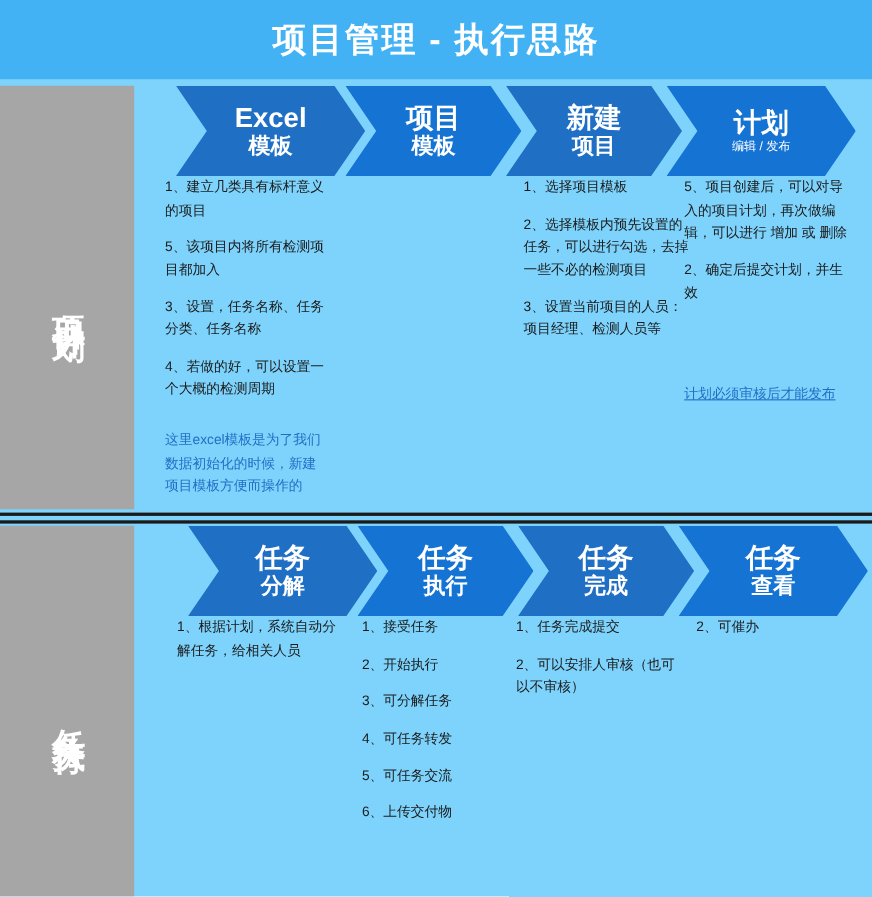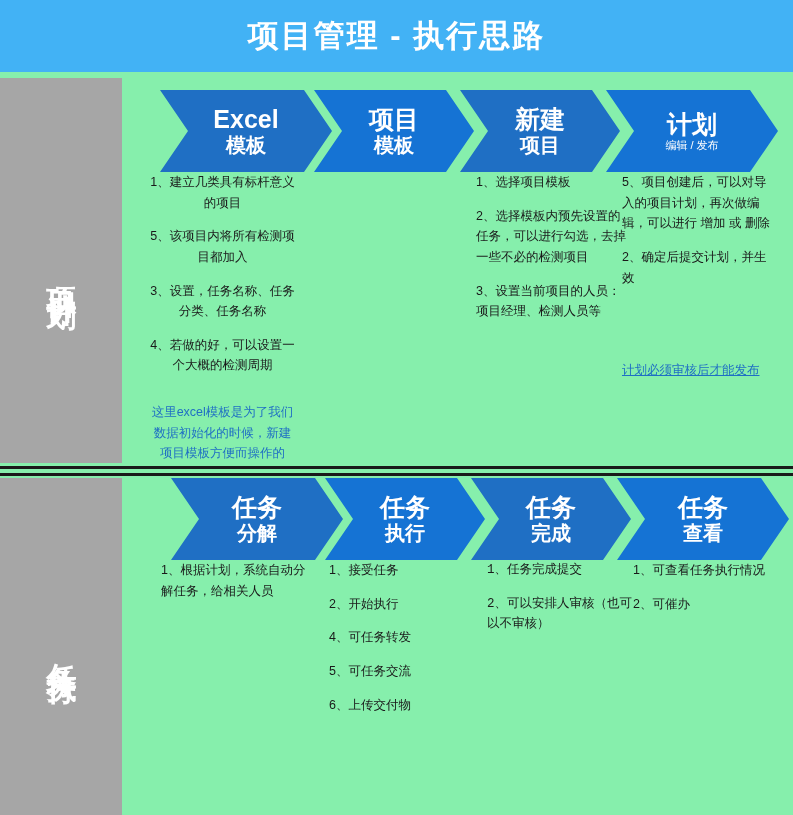--- a/index.html
+++ b/index.html
@@ -11,21 +11,21 @@
     width: 793px;
     height: 815px;
     font-family: "Liberation Sans", sans-serif;
     position: relative;
     overflow: hidden;
   }
   #page {
     position: relative;
     width: 793px;
     height: 815px;
-    background: #86efac;
+    background: #7dd3fc;
   }
 
   
   .title-bar {
     position: absolute;
     left: 0;
     top: 0;
     width: 793px;
     height: 72px;
     background: #42b2f5;
@@ -75,21 +75,21 @@
   }
   #sep-top  { top: 466px; height: 3px; }
   #sep-bot  { top: 473px; height: 3px; }
 
   
   .row {
     position: absolute;
     left: 122px;
     width: 671px;
   }
-  #row-plan { top: 78px; margin-top: 12px; }
+  #row-plan { top: 78px; }
   #row-exec { top: 478px; padding-left: 11px; }
 
   
   .arrow-strip {
     position: relative;
     height: 82px;
     margin-left: 38px;
   }
   .arrow {
     position: absolute;
@@ -174,21 +174,21 @@
         <span class="l2">项目</span>
       </div>
       <div class="arrow light" style="left:446px;width:172px;">
         <span class="l1">计划</span>
         <span class="l2 small">编辑 / 发布</span>
       </div>
     </div>
 
     <div class="cols">
 
-      <div class="col" style="left:28px;width:145px;text-align:center;">
+      <div class="col" style="left:28px;width:145px;">
         <p>1、建立几类具有标杆意义的项目</p>
         <p>5、该项目内将所有检测项目都加入</p>
         <p>3、设置，任务名称、任务分类、任务名称</p>
         <p>4、若做的好，可以设置一个大概的检测周期</p>
         <p class="note">这里excel模板是为了我们数据初始化的时候，新建项目模板方便而操作的</p>
       </div>
 
 
       <div class="col" style="left:354px;width:150px;">
         <p>1、选择项目模板</p>
@@ -228,31 +228,31 @@
 
     <div class="cols" style="height:250px;">
 
       <div class="col" style="left:28px;width:145px;">
         <p>1、根据计划，系统自动分解任务，给相关人员</p>
       </div>
 
       <div class="col" style="left:196px;width:145px;">
         <p>1、接受任务</p>
         <p>2、开始执行</p>
+        <p>3、可分解任务</p>
         <p>4、可任务转发</p>
         <p>5、可任务交流</p>
         <p>6、上传交付物</p>
       </div>
 
-      <div class="col" style="left:354px;width:150px;font-family:Liberation Mono, monospace;">
+      <div class="col" style="left:336px;width:150px;">
         <p>1、任务完成提交</p>
         <p>2、可以安排人审核（也可以不审核）</p>
       </div>
 
       <div class="col" style="left:500px;width:155px;">
-        <p>1、可查看任务执行情况</p>
         <p>2、可催办</p>
       </div>
 
     </div>
   </div>
 
 </div>
 
 </body></html>

